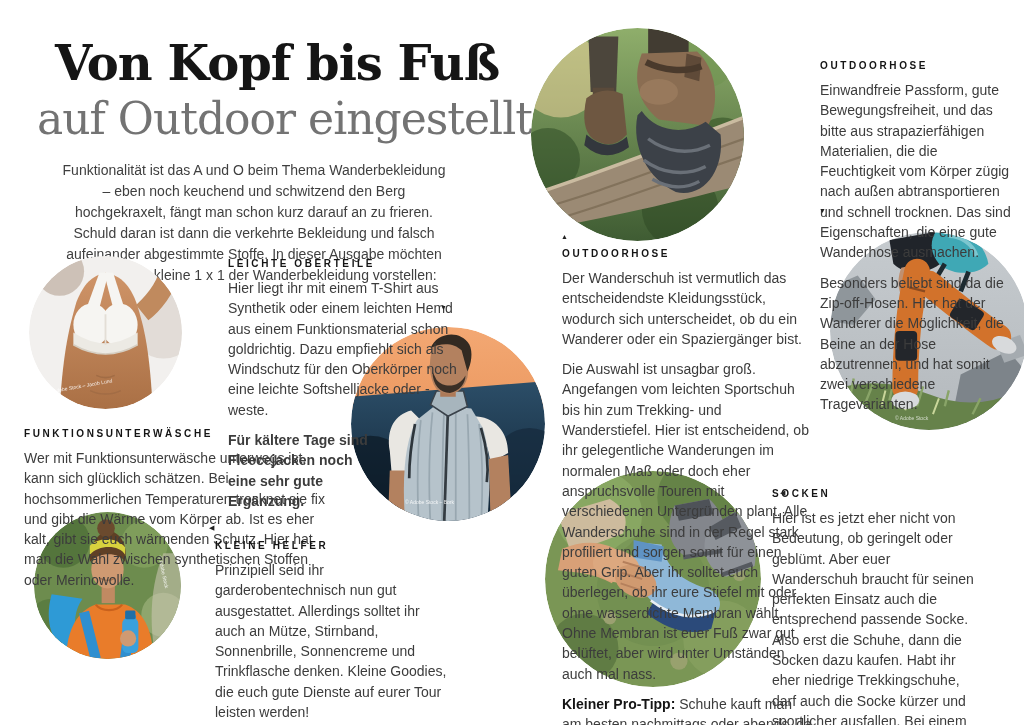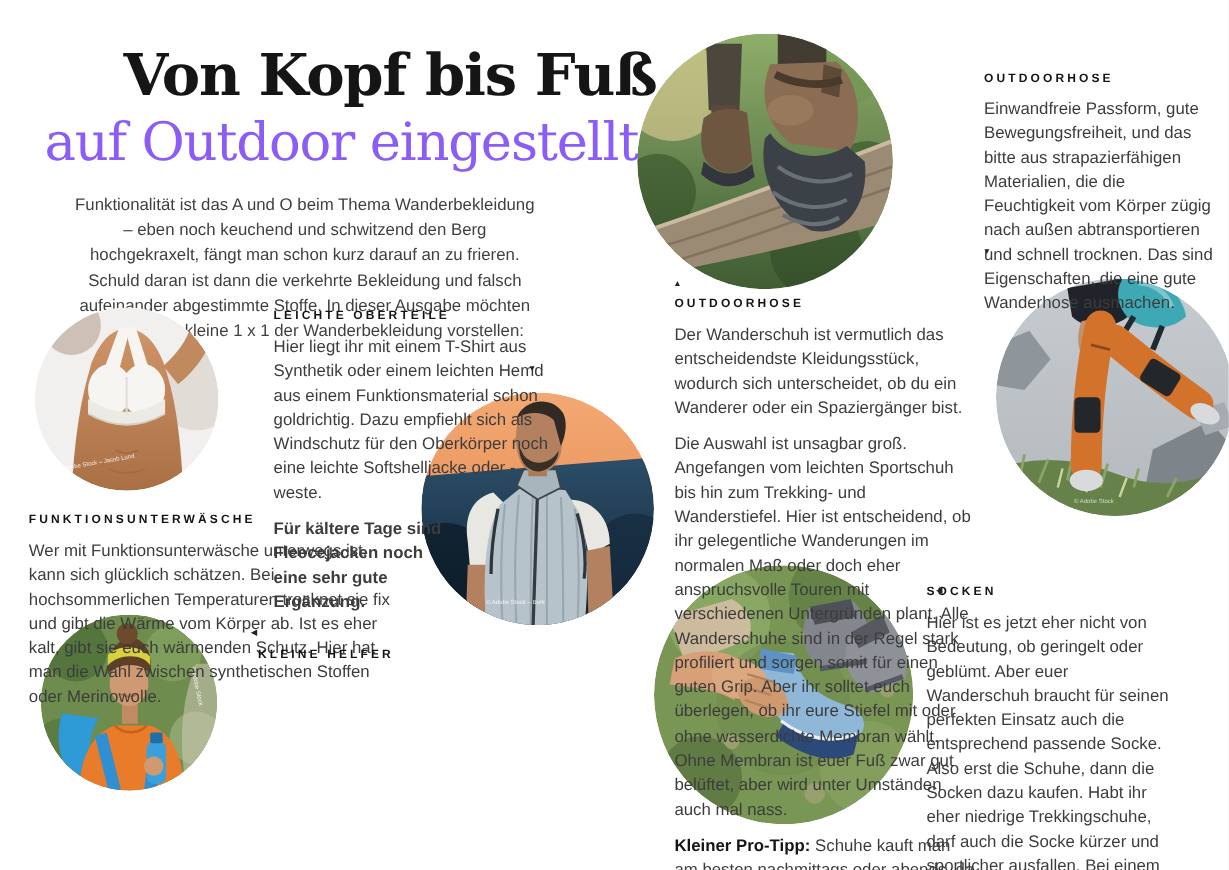--- a/index.html
+++ b/index.html
@@ -5,26 +5,26 @@
   html,body{margin:0;padding:0;background:#e8e8e8;}
   .page{
     position:relative;width:1024px;height:725px;background:#ffffff;
     overflow:hidden;font-family:"Liberation Sans",sans-serif;color:#3d3d3d;
     margin:0 auto;
   }
   
   .headline1{
     position:absolute;left:55px;top:38px;width:500px;
     font-family:"DejaVu Serif","Liberation Serif",serif;
-    font-weight:700;font-size:48px;line-height:1.05;color:#151515;letter-spacing:-1px;margin-left:48px;
+    font-weight:700;font-size:48px;line-height:1.05;color:#151515;letter-spacing:-1px;
   }
   .headline2{
     position:absolute;left:37px;top:96px;width:520px;
     font-family:"DejaVu Serif","Liberation Serif",serif;
-    font-weight:400;font-size:44px;line-height:1.05;color:#8b5cf6;letter-spacing:-1px;
+    font-weight:400;font-size:44px;line-height:1.05;color:#737373;letter-spacing:-1px;
   }
   .intro{
     position:absolute;left:58px;top:160px;width:392px;
     font-size:14px;line-height:1.5;text-align:center;color:#3f3f3f;
   }
   
   .sec-head{
     font-size:10px;font-weight:700;letter-spacing:2.6px;color:#141414;margin:0 0 9px 0;
   }
   .sec-body{font-size:14px;line-height:1.45;color:#3c3c3c;margin:0 0 10px 0;}
@@ -291,32 +291,34 @@
     <p class="sec-body p2">Für kältere Tage sind Fleecejacken noch eine sehr gute Ergänzung.</p>
   </div>
 
   <div class="sec sec-funktion">
     <h2 class="sec-head">FUNKTIONSUNTERWÄSCHE</h2>
     <p class="sec-body">Wer mit Funktionsunterwäsche unterwegs ist, kann sich glücklich schätzen. Bei hochsommerlichen Temperaturen trocknet sie fix und gibt die Wärme vom Körper ab. Ist es eher kalt, gibt sie euch wärmenden Schutz. Hier hat man die Wahl zwischen synthetischen Stoffen oder Merinowolle.</p>
   </div>
 
   <div class="sec sec-helfer">
     <h2 class="sec-head">KLEINE HELFER</h2>
+    <p class="sec-body">Prinzipiell seid ihr garderobentechnisch nun gut ausgestattet. Allerdings solltet ihr auch an Mütze, Stirnband, Sonnenbrille, Sonnencreme und Trinkflasche denken. Kleine Goodies, die euch gute Dienste auf eurer Tour leisten werden!</p>
   </div>
 
   <div class="sec sec-wander">
     <h2 class="sec-head">OUTDOORHOSE</h2>
     <p class="sec-body">Der Wanderschuh ist vermutlich das entscheidendste Kleidungsstück, wodurch sich unterscheidet, ob du ein Wanderer oder ein Spaziergänger bist.</p>
     <p class="sec-body">Die Auswahl ist unsagbar groß. Angefangen vom leichten Sportschuh bis hin zum Trekking- und Wanderstiefel. Hier ist entscheidend, ob ihr gelegentliche Wanderungen im normalen Maß oder doch eher anspruchsvolle Touren mit verschiedenen Untergründen plant. Alle Wanderschuhe sind in der Regel stark profiliert und sorgen somit für einen guten Grip. Aber ihr solltet euch überlegen, ob ihr eure Stiefel mit oder ohne wasserdichte Membran wählt. Ohne Membran ist euer Fuß zwar gut belüftet, aber wird unter Umständen auch mal nass.</p>
     <p class="sec-body"><b>Kleiner Pro-Tipp:</b><span> Schuhe kauft man am besten nachmittags oder abends, da dann die Füße meist etwas geschwollen sind!</span></p>
   </div>
 
   <div class="sec sec-hose">
     <h2 class="sec-head">OUTDOORHOSE</h2>
     <p class="sec-body">Einwandfreie Passform, gute Bewegungsfreiheit, und das bitte aus strapazierfähigen Materialien, die die Feuchtigkeit vom Körper zügig nach außen abtransportieren und schnell trocknen. Das sind Eigenschaften, die eine gute Wanderhose ausmachen.</p>
+    <p class="sec-body">Besonders beliebt sind da die Zip-off-Hosen. Hier hat der Wanderer die Möglichkeit, die Beine an der Hose abzutrennen, und hat somit zwei verschiedene Tragevarianten.</p>
   </div>
 
   <div class="sec sec-socken">
     <h2 class="sec-head">SOCKEN</h2>
     <p class="sec-body">Hier ist es jetzt eher nicht von Bedeutung, ob geringelt oder geblümt. Aber euer Wanderschuh braucht für seinen perfekten Einsatz auch die entsprechend passende Socke. Also erst die Schuhe, dann die Socken dazu kaufen. Habt ihr eher niedrige Trekkingschuhe, darf auch die Socke kürzer und sportlicher ausfallen. Bei einem eher hohen Stiefel sollte auch die Socke eher ein Strumpf, mit Verstärkung an Schaft, Ferse und Zehen, sein.</p>
   </div>
 
   <span class="arrow arrow-oberteile">▼</span>
   <span class="arrow arrow-helfer">◀</span>
   <span class="arrow arrow-wander">▲</span>

